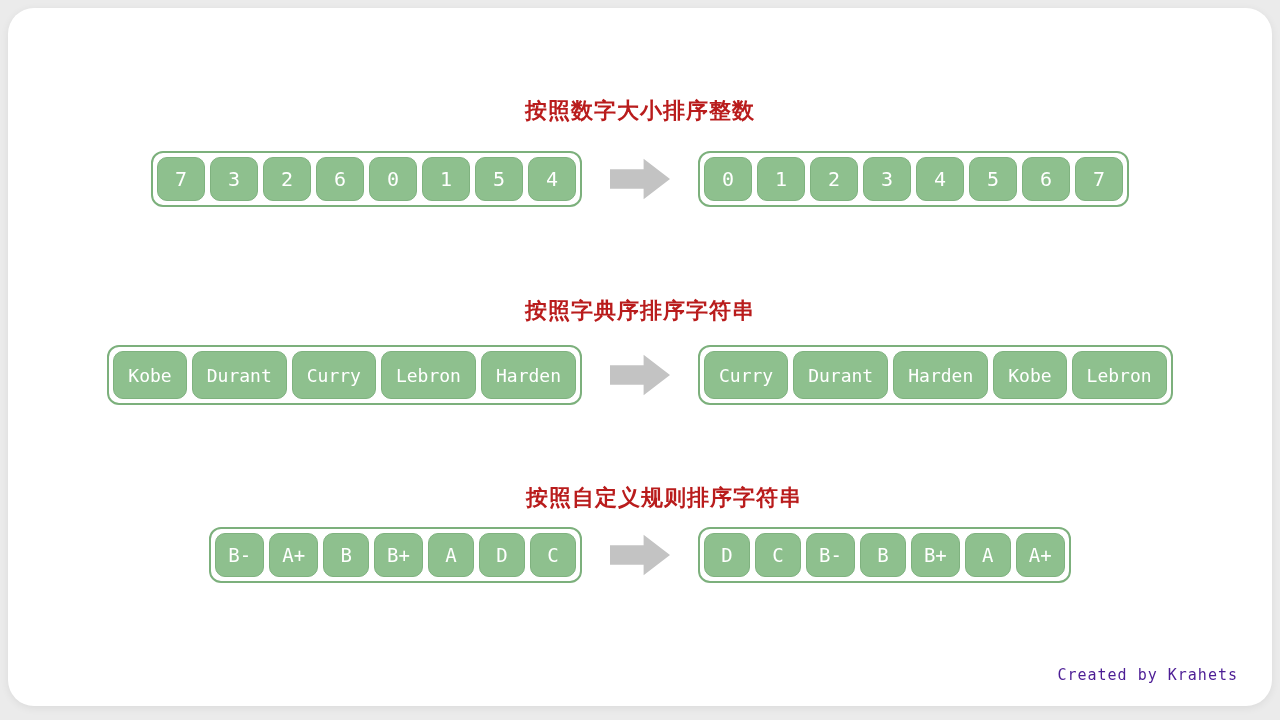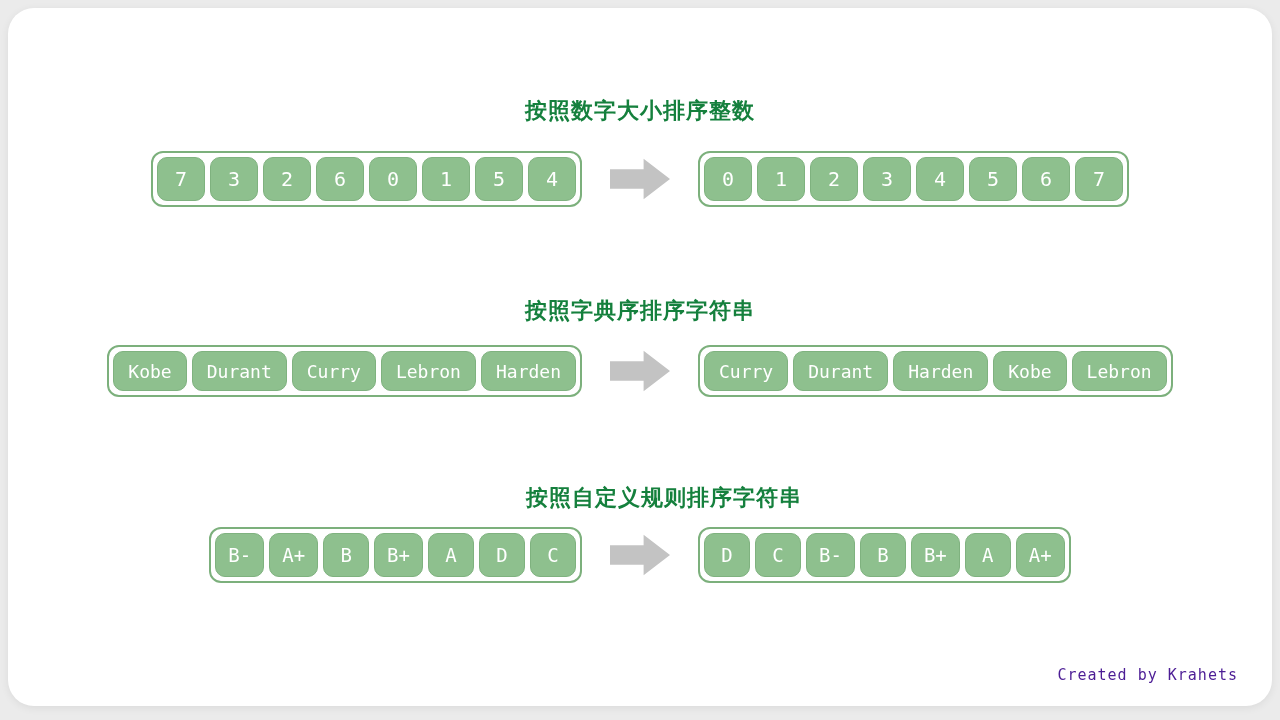--- a/index.html
+++ b/index.html
@@ -21,21 +21,21 @@
     border-radius: 26px;
     box-shadow: 0 2px 8px rgba(0,0,0,0.07);
   }
   .section-title {
     position: absolute;
     left: 0;
     width: 100%;
     text-align: center;
     font-size: 22px;
     font-weight: bold;
-    color: #15803d;
+    color: #b91c1c;
     letter-spacing: 1px;
   }
   .array-row {
     position: absolute;
     left: 0;
     width: 100%;
     display: flex;
     align-items: center;
     justify-content: center;
     gap: 28px;
@@ -58,21 +58,21 @@
     color: #ffffff;
     font-family: "DejaVu Sans Mono", "Liberation Mono", monospace;
     box-sizing: border-box;
   }
   .row--nums .cell {
     width: 48px;
     height: 44px;
     font-size: 20px;
   }
   .row--words .cell {
-    height: 40px;
+    height: 48px;
     padding: 8px 14px;
     font-size: 18px;
   }
   .row--grades .cell {
     min-width: 46px;
     height: 44px;
     padding: 0 12px;
     font-size: 19px;
   }
   .block-arrow {

